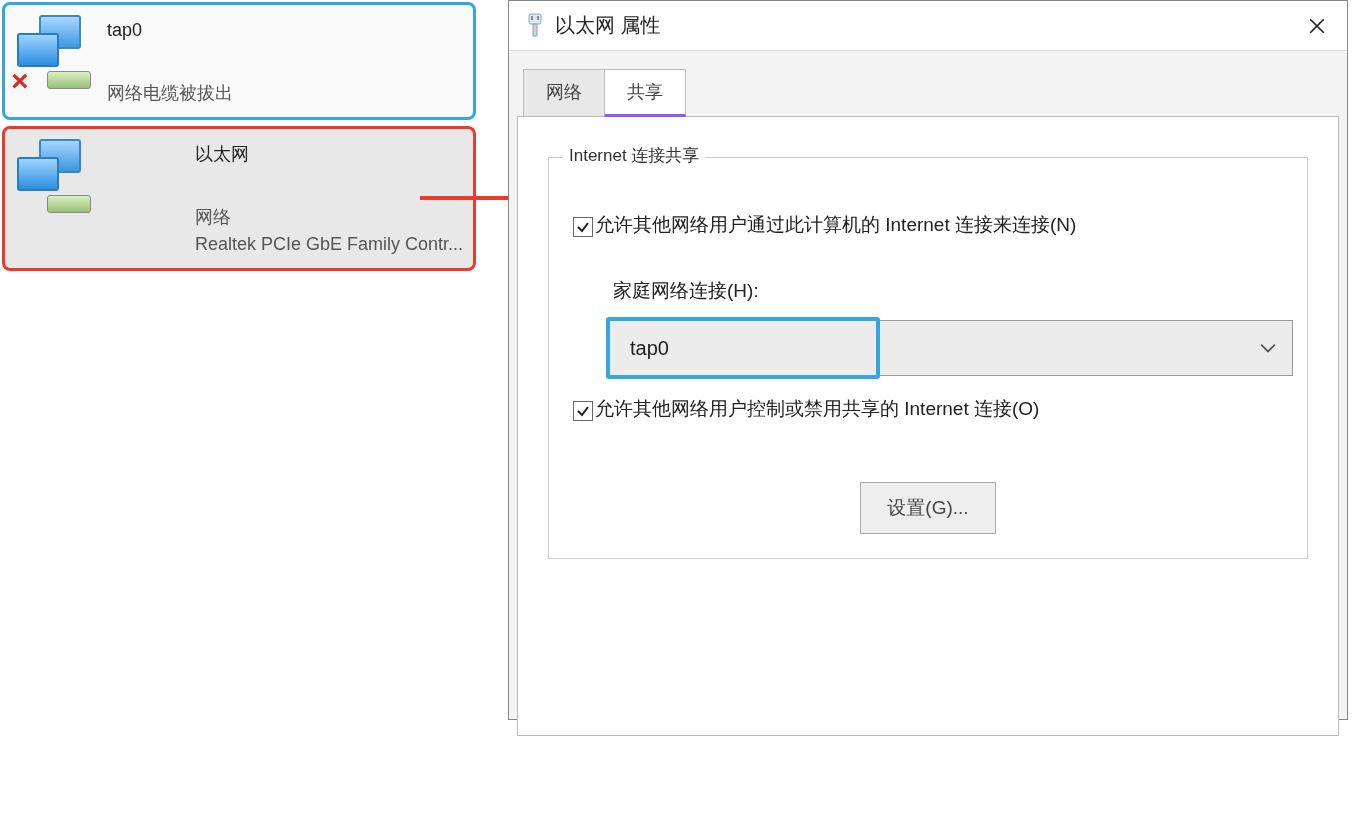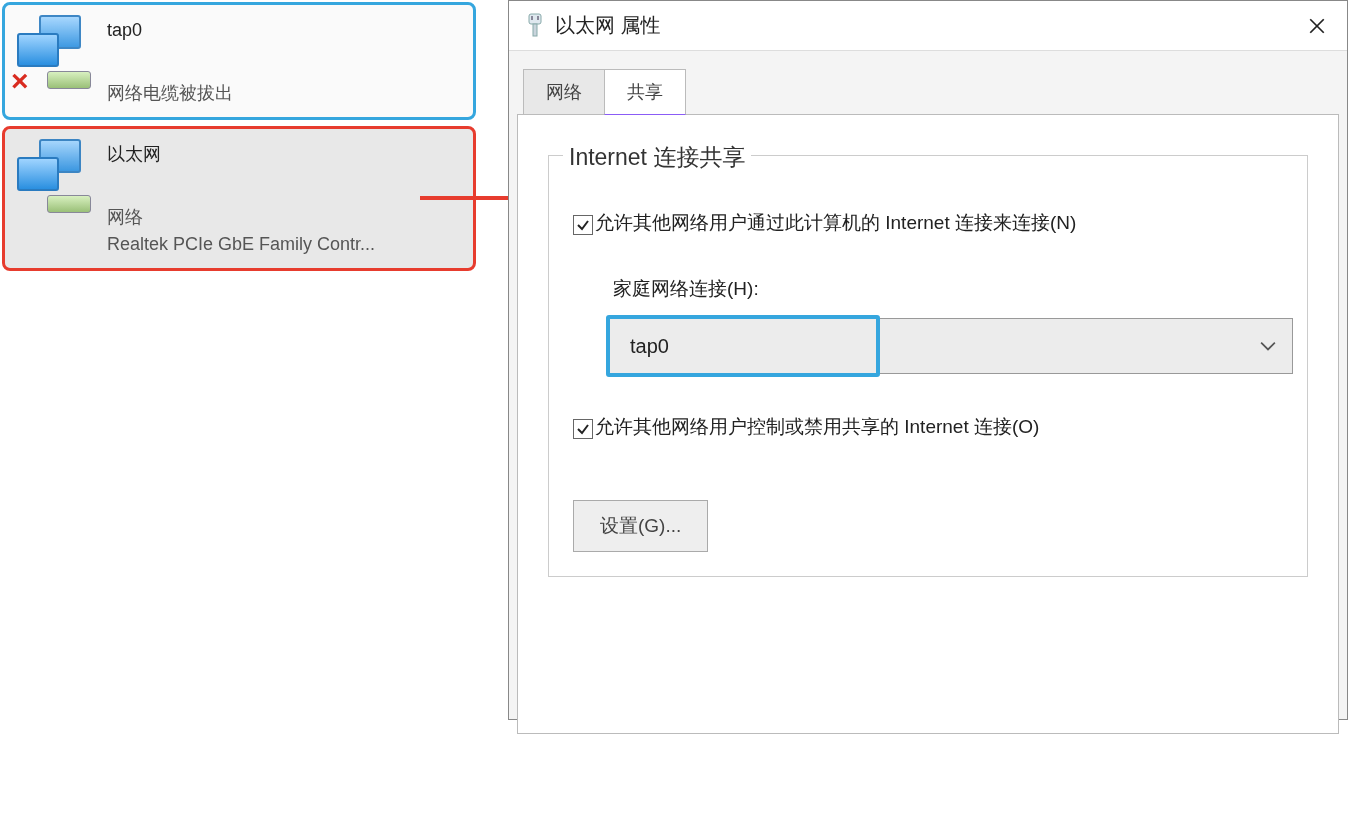--- a/index.html
+++ b/index.html
@@ -23,21 +23,21 @@
       border: 3px solid;
       border-radius: 8px;
       margin: 2px 2px 6px 2px;
       padding: 8px 10px 10px 10px;
       display: flex;
       align-items: flex-start;
       gap: 8px;
       background: #f0f0f0;
     }
     .adapter-item.blue-box { border-color: #35A6DE; background:#fafafa;}
-    .adapter-item.red-box { border-color: #E73C2E; background: #e8e8e8;}
+    .adapter-item.red-box { border-color: #E73C2E; background: #e8e8e8; justify-content: space-between;}
     .adapter-icon {
       width: 84px;
       height: 84px;
       position: relative;
       flex-shrink: 0;
     }
     
     .monitors {
       position: absolute;
       top: 2px;
@@ -139,21 +139,21 @@
       padding: 10px 22px;
       font-size: 18px;
       background: #e8e8e8;
       border: 1px solid #bbb;
       border-bottom: none;
       margin-right: -1px;
       cursor:pointer;
     }
     .tab.active {
       background: #fff;
-      border-bottom: 1px solid #8b5cf6;
+      border-bottom: 3px solid #8b5cf6;
       position: relative;
       z-index: 2;
     }
     .tab-panel {
       background:#fff;
       border: 1px solid #bbb;
       margin-top:-1px;
       padding: 40px 30px 30px 30px;
       min-height: 620px;
       position: relative;
@@ -165,21 +165,21 @@
       padding: 34px 24px 24px 24px;
       position: relative;
     }
     .fieldset > .legend {
       position: absolute;
       top: -14px;
       left: 14px;
       background: #fff;
       padding: 0 6px;
       color:#333;
-      font-size: 23px;
+      font-size: 17px;
     }
     .check-row {
       display:flex;
       align-items:center;
       gap: 2px;
       margin: 20px 0 24px 0;
       font-size: 19px;
       color:#222;
     }
     .checkbox {
@@ -225,21 +225,21 @@
       color:#222;
       flex:1;
     }
     .combo .chev{
       padding: 0 16px;
       font-size: 16px;
       color:#555;
     }
     .btn-row {
       display:flex;
-      justify-content:flex-start;
+      justify-content:center;
       margin-top: 60px;
     }
     .btn {
       padding: 12px 26px;
       background: #eee;
       border: 1px solid #aaa;
       font-size: 19px;
       cursor:pointer;
     }
   </style>
@@ -326,21 +326,21 @@
         <div class="combo">
           <div class="selected-highlight"></div>
           <div class="val">tap0</div>
           <div class="chev">
             <svg viewBox="0 0 14 8" width="16" height="10">
                 <polyline points="1,1 7,7 13,1" fill="none" stroke="#555" stroke-width="1.5"></polyline>
               </svg>
           </div>
         </div>
 
-        <div class="check-row" style="margin-top:40px;">
+        <div class="check-row" style="margin-top:20px;">
           <div class="checkbox">
             <svg viewBox="0 0 14 14" width="14" height="14">
               <polyline points="2,7 6,11 12,3" fill="none" stroke="#222" stroke-width="2"></polyline>
             </svg>
           </div>
           <div>允许其他网络用户控制或禁用共享的 Internet 连接(O)</div>
         </div>
 
         <div class="btn-row">
           <div class="btn">设置(G)...</div>

